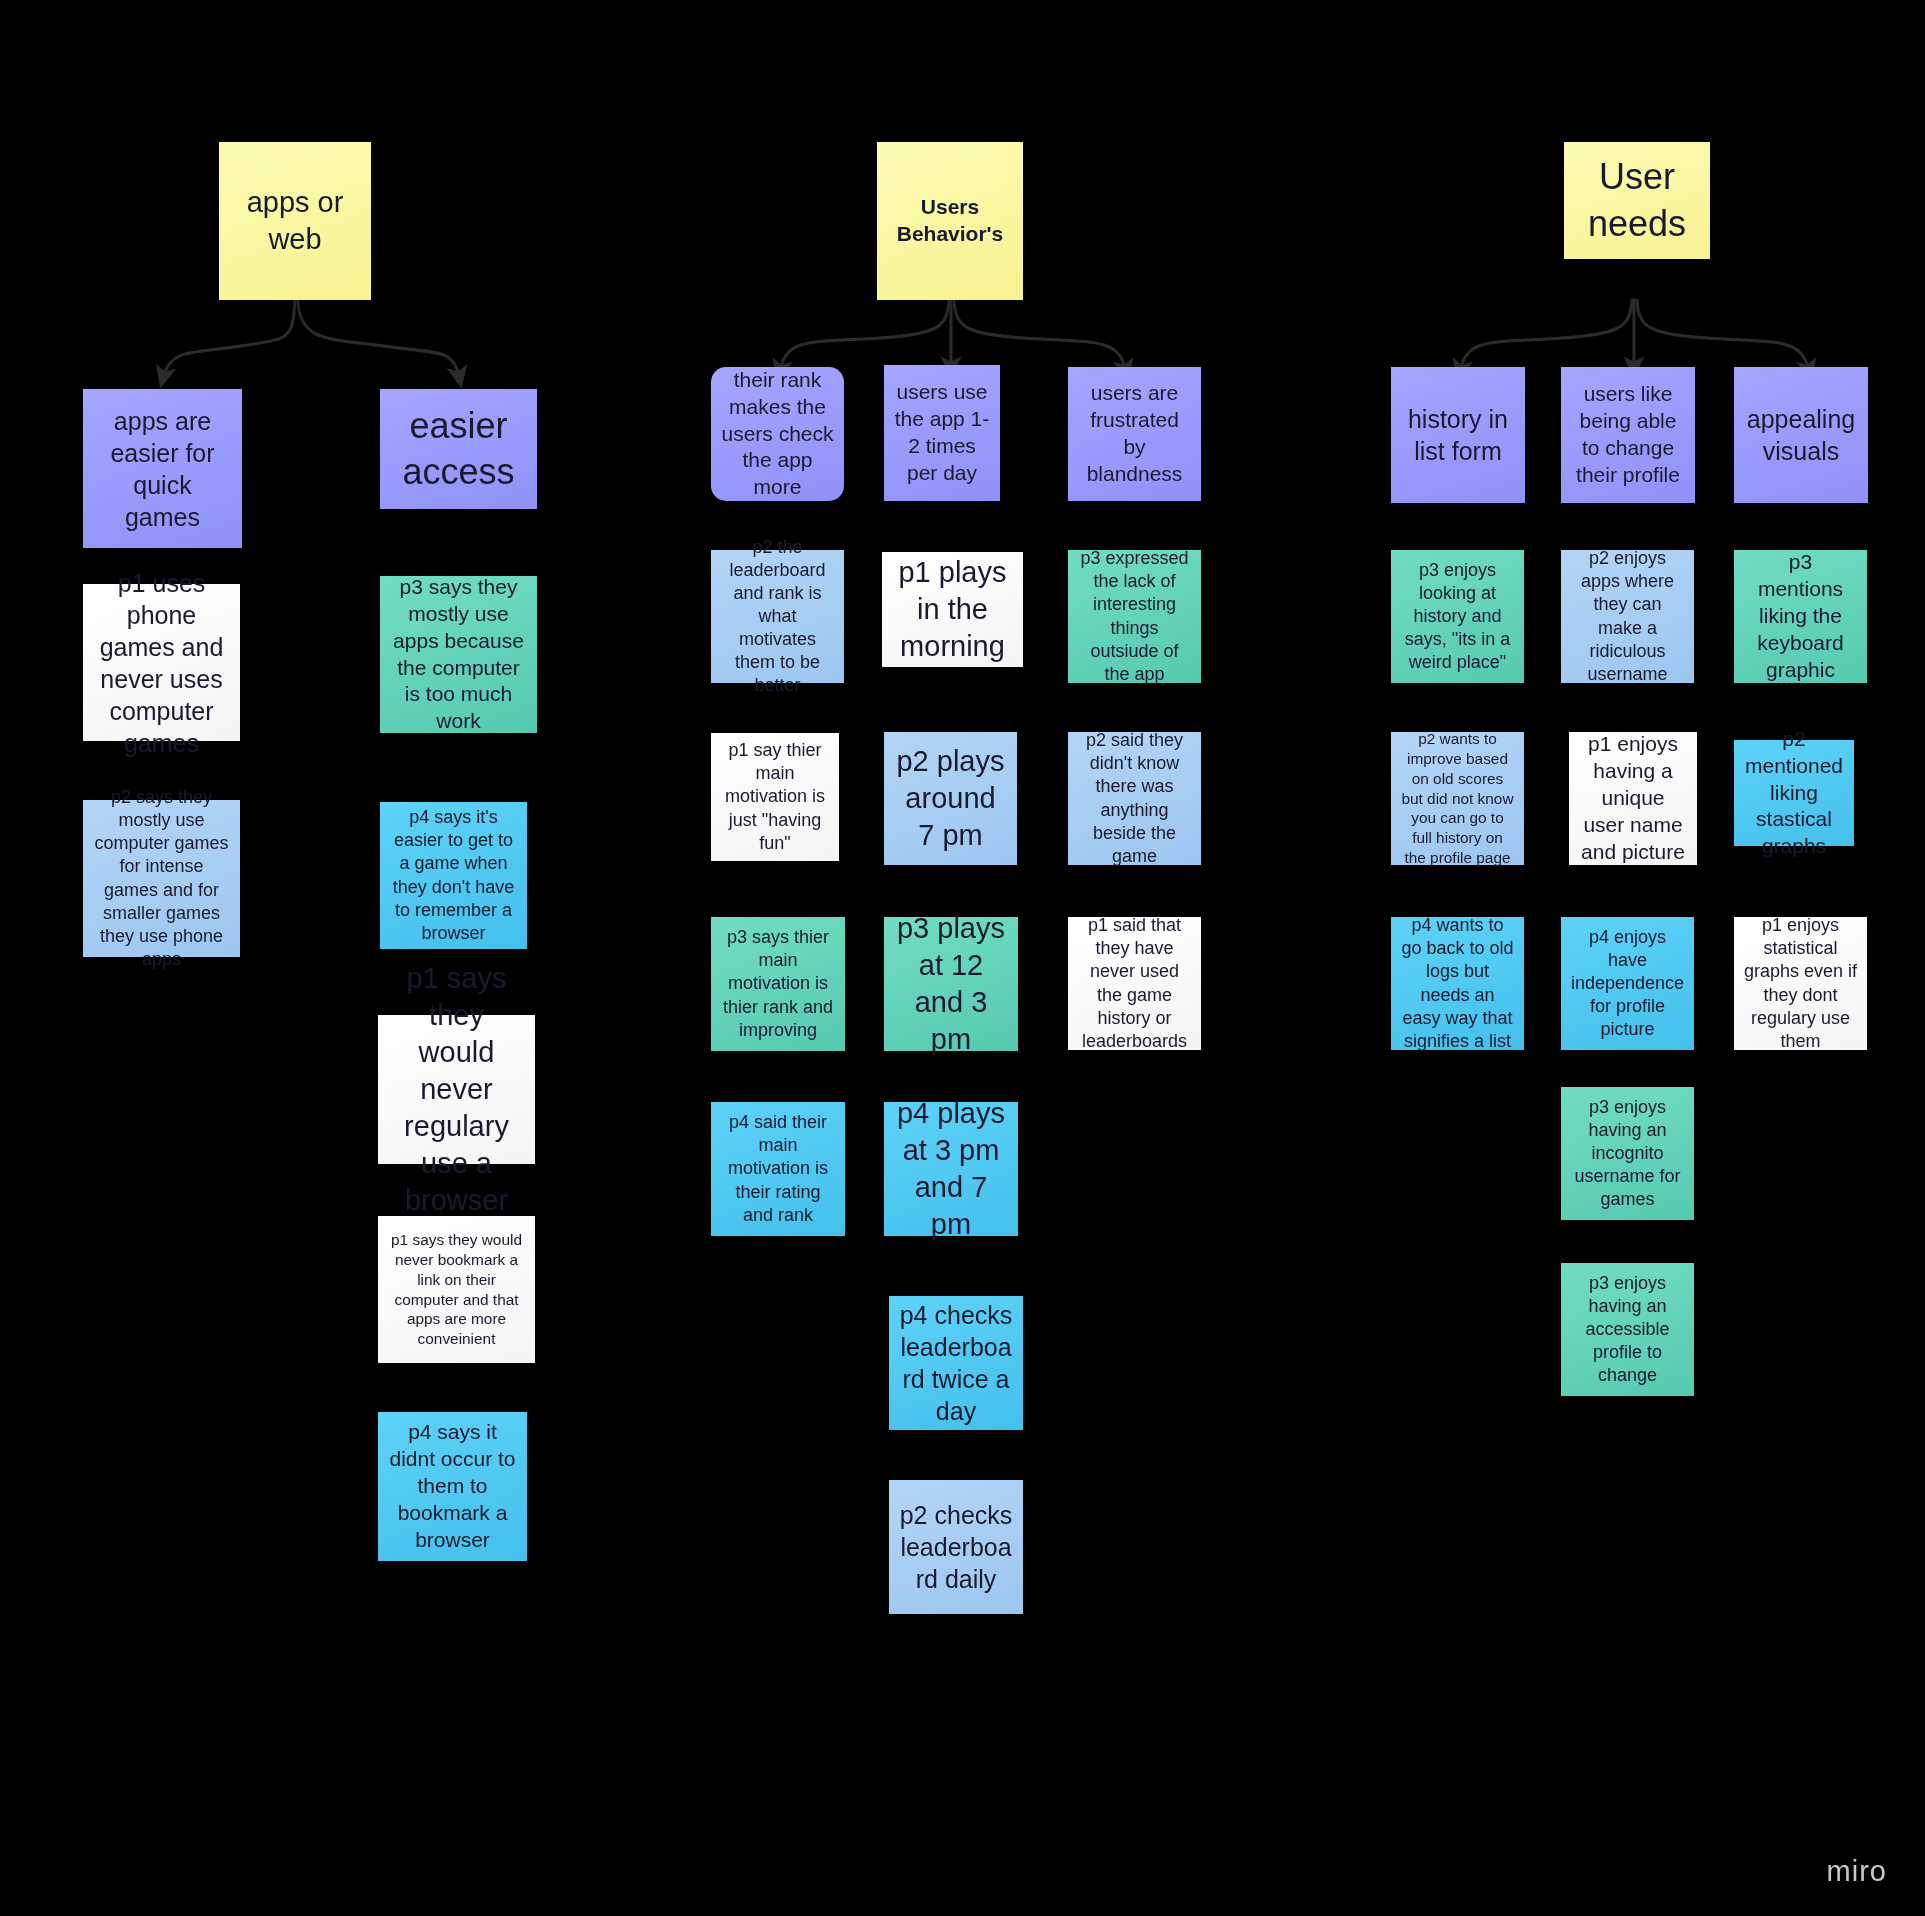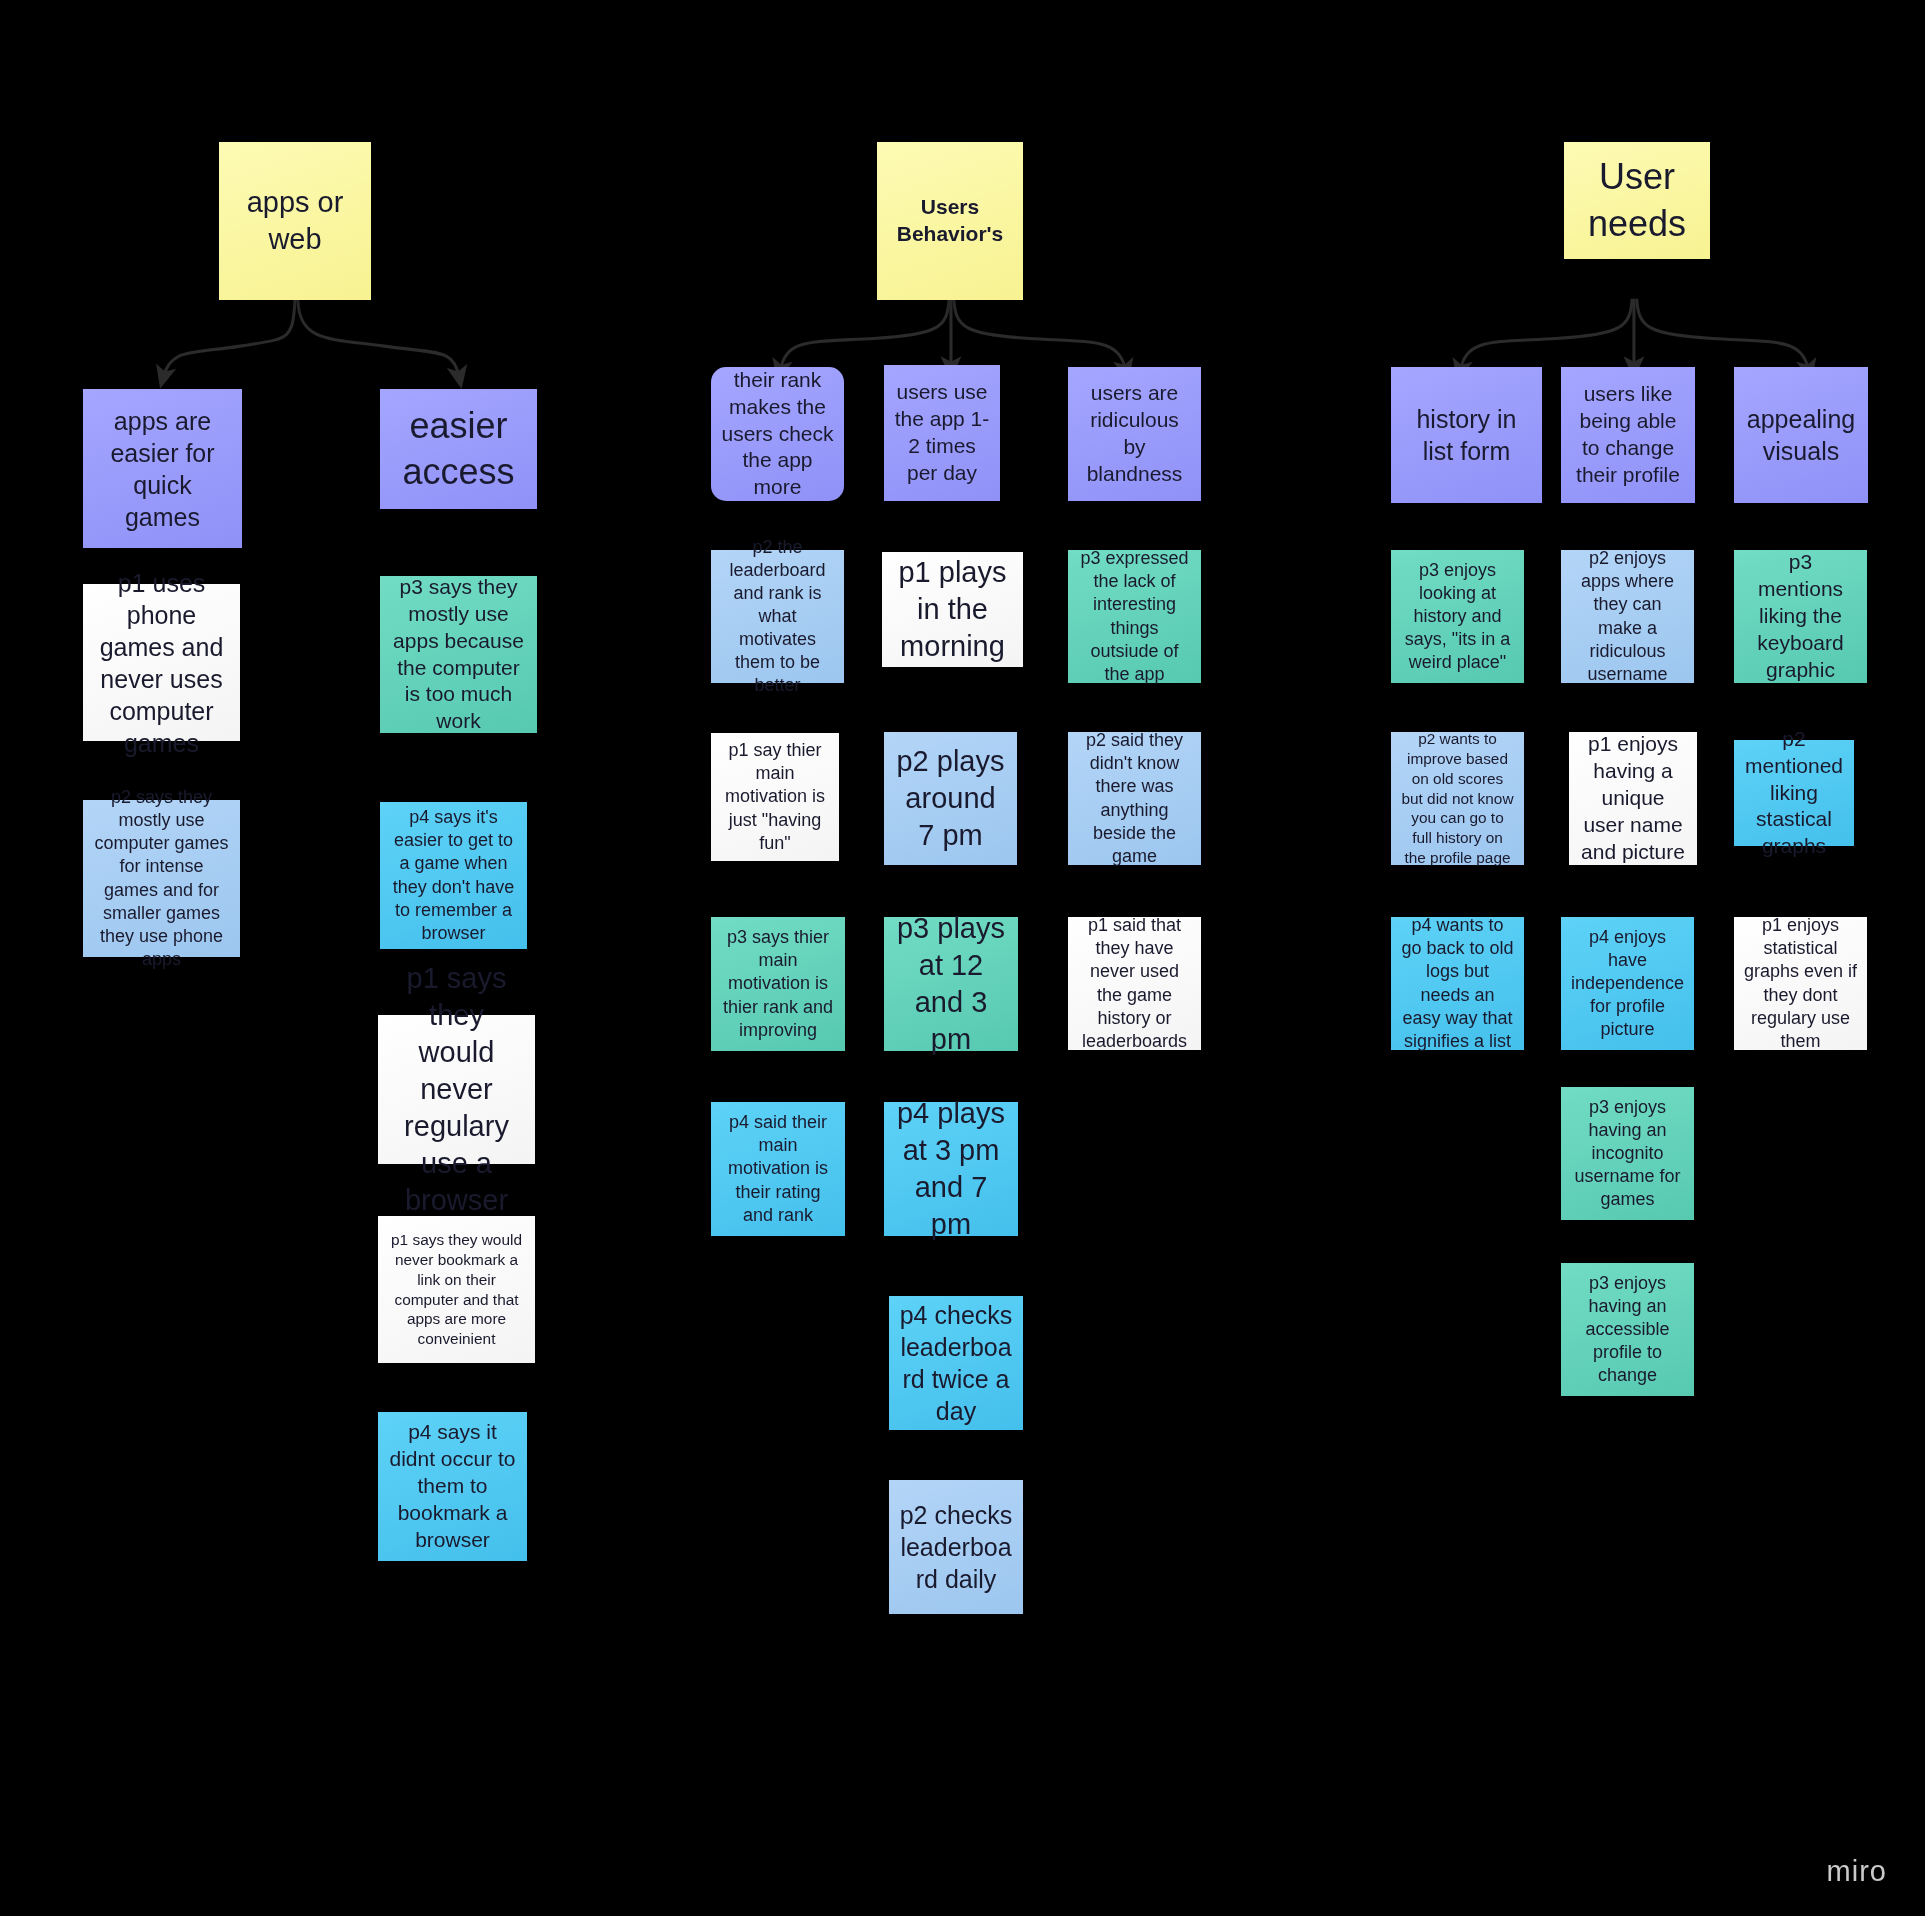--- a/index.html
+++ b/index.html
@@ -159,37 +159,37 @@
     <span class="txt">p4 plays at 3 pm and 7 pm</span>
   </div>
   <div class="note c-skyblue t-lg" style="left:889px; top:1296px; width:134px; height:134px;">
     <span class="txt">p4 checks leaderboard twice a day</span>
   </div>
   <div class="note c-lightblue t-lg" style="left:889px; top:1480px; width:134px; height:134px;">
     <span class="txt">p2 checks leaderboard daily</span>
   </div>
 
   <div class="note c-periwinkle t-md" style="left:1068px; top:367px; width:133px; height:134px;">
-    <span class="txt">users are ridiculous by blandness</span>
+    <span class="txt">users are frustrated by blandness</span>
   </div>
   <div class="note c-teal t-sm" style="left:1068px; top:550px; width:133px; height:133px;">
     <span class="txt">p3 expressed the lack of interesting things outsiude of the app</span>
   </div>
   <div class="note c-lightblue t-sm" style="left:1068px; top:732px; width:133px; height:133px;">
     <span class="txt">p2 said they didn't know there was anything beside the game</span>
   </div>
   <div class="note c-white t-sm" style="left:1068px; top:917px; width:133px; height:133px;">
     <span class="txt">p1 said that they have never used the game history or leaderboards</span>
   </div>
 
   <div class="note c-yellow t-xxl" style="left:1564px; top:142px; width:146px; height:117px;">
     <span class="txt">User needs</span>
   </div>
 
-  <div class="note c-periwinkle t-lg" style="left:1391px; top:367px; width:151px; height:136px;">
+  <div class="note c-periwinkle t-lg" style="left:1391px; top:367px; width:134px; height:136px;">
     <span class="txt">history in list form</span>
   </div>
   <div class="note c-teal t-sm" style="left:1391px; top:550px; width:133px; height:133px;">
     <span class="txt">p3 enjoys looking at history and says, "its in a weird place"</span>
   </div>
   <div class="note c-lightblue t-xs" style="left:1391px; top:732px; width:133px; height:133px;">
     <span class="txt">p2 wants to improve based on old scores but did not know you can go to full history on the profile page</span>
   </div>
   <div class="note c-skyblue t-sm" style="left:1391px; top:917px; width:133px; height:133px;">
     <span class="txt">p4 wants to go back to old logs but needs an easy way that signifies a list</span>

